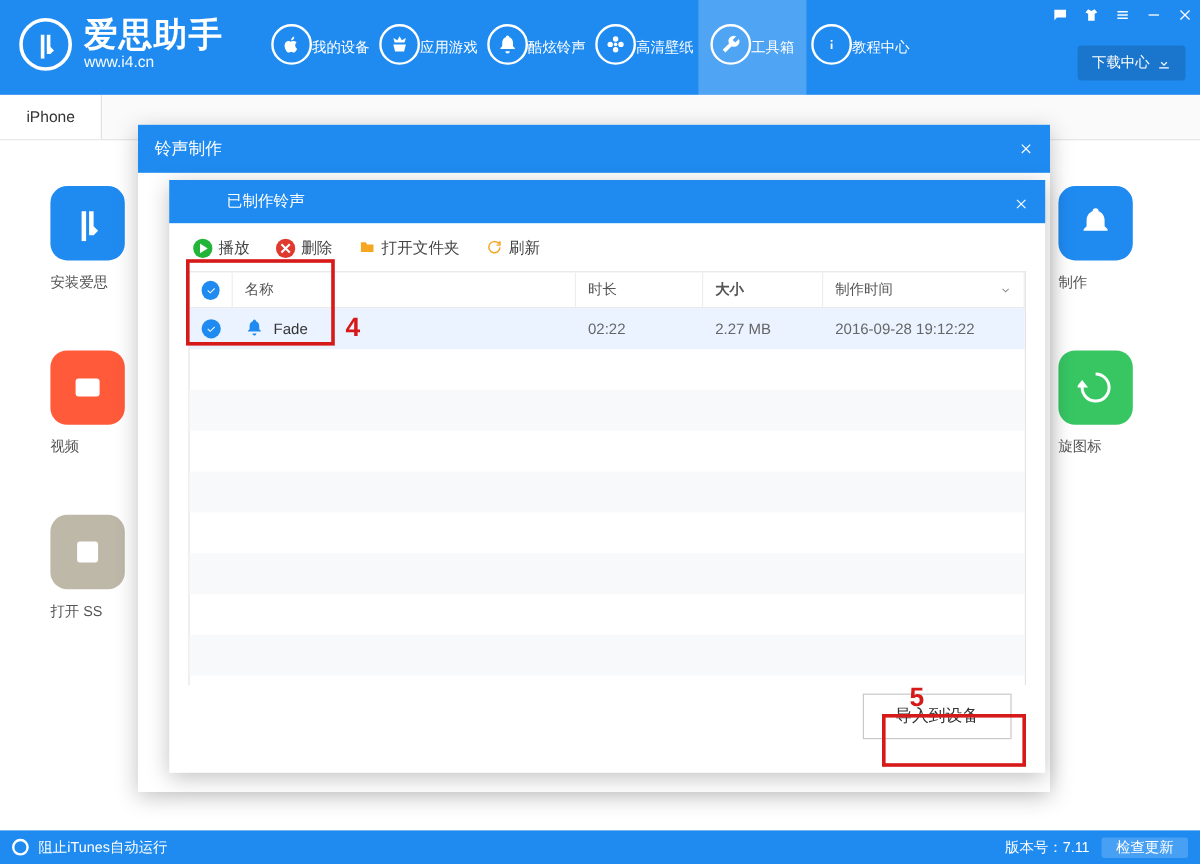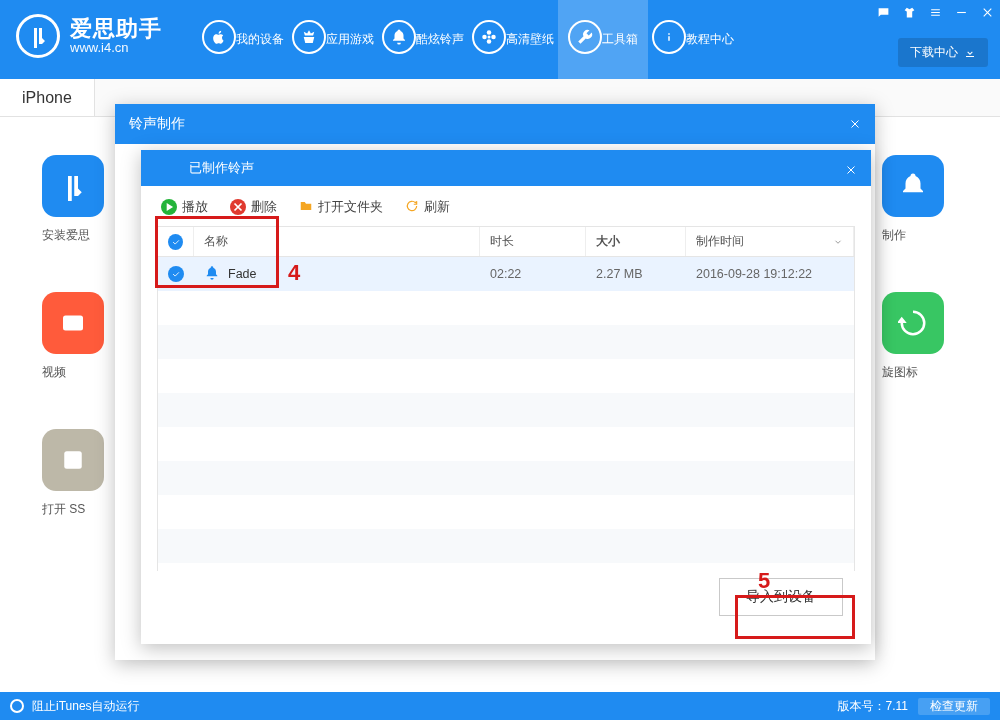--- a/index.html
+++ b/index.html
@@ -14,21 +14,21 @@
   color: #fff;
   position: relative;
 }
 .logo-block { display: flex; align-items: center; padding: 14px 18px 0 16px; }
 .logo-circle {
   width: 44px; height: 44px; border-radius: 50%; border: 3px solid #fff;
   display: flex; align-items: center; justify-content: center; margin-right: 10px;
 }
 .logo-circle svg { width: 24px; height: 24px; }
 .logo-text { display: flex; flex-direction: column; line-height: 1.1; }
-.logo-text .cn { font-size: 22px; font-weight: 700; letter-spacing: 1px; }
+.logo-text .cn { font-size: 28px; font-weight: 700; letter-spacing: 1px; }
 .logo-text .url { font-size: 13px; opacity: .95; }
 
 .nav { display: flex; height: 100%; margin-left: 18px; }
 .nav-item {
   width: 90px; height: 100%; display: flex; flex-direction: row;
   align-items: center; justify-content: center; cursor: pointer;
 }
 .nav-item.active { background: rgba(255,255,255,0.22); }
 .nav-icon {
   width: 34px; height: 34px; border: 2px solid #fff; border-radius: 50%;
@@ -44,21 +44,21 @@
 .download-center {
   position: absolute; right: 12px; top: 38px;
   background: rgba(0,0,0,0.15); border-radius: 3px;
   padding: 6px 12px; font-size: 12px; color:#fff; display:flex; align-items:center; gap:6px;
   cursor: pointer;
 }
 .download-center svg { width:12px;height:12px;fill:#fff; }
 
 
 .tabs-row { background:#fafafa; height:38px; border-bottom:1px solid #e2e2e2; display:flex; align-items:stretch; }
-.tab { padding:0 22px; display:flex;align-items:center;font-size:16px;color:#333;background:#fff;border-right:1px solid #e2e2e2; cursor:pointer;}
+.tab { padding:0 22px; display:flex;align-items:center;font-size:13px;color:#333;background:#fff;border-right:1px solid #e2e2e2; cursor:pointer;}
 .tab.active{background:#fff;}
 
 
 .workspace { position:relative; background:#fff; height:calc(720px - 79px - 38px - 28px); }
 .bg-tiles { position:absolute; inset:0; padding:38px 42px; display:flex;flex-direction:column; gap:48px;}
 .tile-row{display:flex;gap:76px;}
 .tile{display:flex;flex-direction:column;align-items:flex-start;width:76px;}
 .tile-icon{width:62px;height:62px;border-radius:14px;display:flex;align-items:center;justify-content:center;}
 .tile-icon svg{width:30px;height:30px;fill:#fff;}
 .tile-label{margin-top:10px;font-size:12px;color:#555;white-space:nowrap;}

